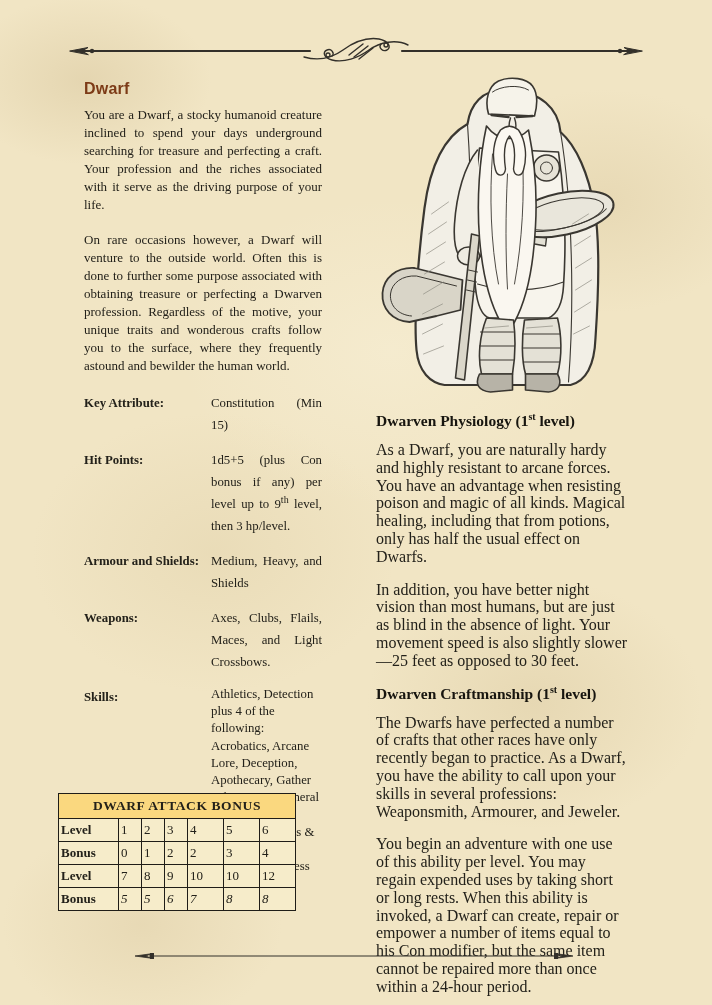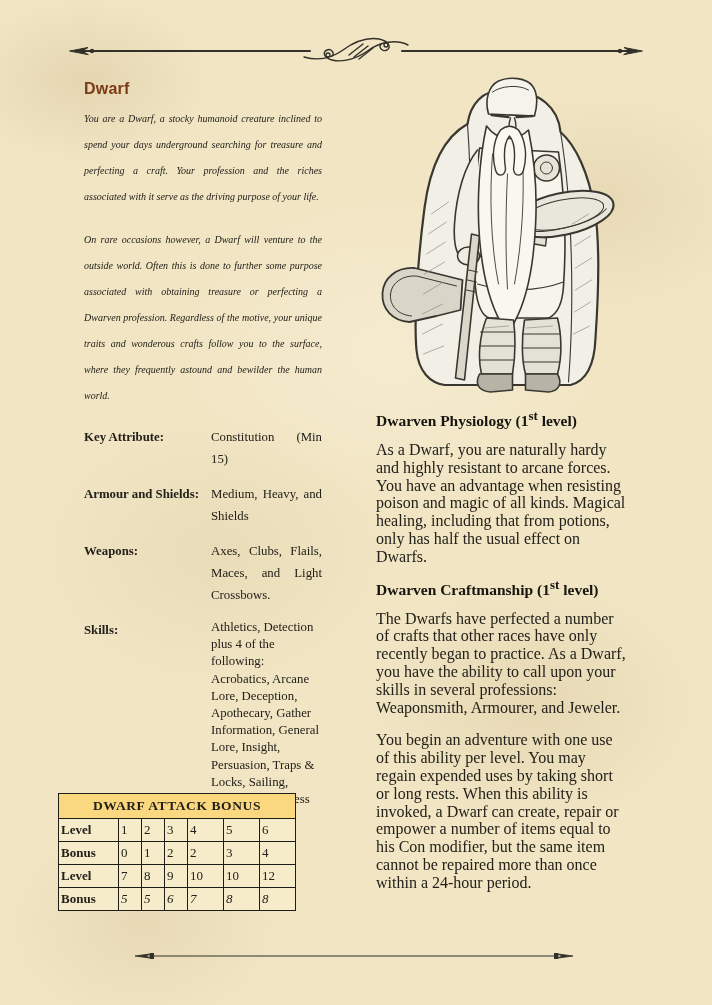--- a/index.html
+++ b/index.html
@@ -23,28 +23,28 @@
   .divider.bottom { left:133px; top:948px; }
 
   .col-left  { position:absolute; left:84px;  top:80px; width:238px; }
   .col-right { position:absolute; left:376px; top:74px; width:253px; }
 
   h1.title {
     font-family:"Liberation Sans", sans-serif;
     font-size:16px; font-weight:bold; color:#7c3a16;
     margin:0 0 8px 0; letter-spacing:0.2px;
   }
-  .col-left p.body { font-size:10px; line-height:26px; text-align:justify; margin:0 0 17px 0;font-style:italic; }
+  .col-left p.body { font-size:13px; line-height:18px; text-align:justify; margin:0 0 17px 0; }
 
   .stats { margin-top:0; }
   .srow  { display:flex; margin-bottom:13px; font-size:12.8px; line-height:22px; }
   .slabel{ width:127px; flex:0 0 127px; font-weight:bold; }
   .sval  { flex:1; text-align:justify; }
   .sval.tight { line-height:17.2px; text-align:left; }
-  sup { font-size:13px; vertical-align:super; line-height:0; }
+  sup { font-size:10px; vertical-align:super; line-height:0; }
 
   table.attack {
     position:absolute; left:58px; top:793px; width:238px;
     border-collapse:collapse; font-size:13px;
     border:1.5px solid #1f1d18;
   }
   table.attack th {
     background:#fad87f; border:1px solid #1f1d18;
     font-size:13.5px; letter-spacing:0.6px; padding:4px 14px; font-weight:bold;margin-top:16px;
   }
@@ -91,20 +91,24 @@
     <h1 class="title">Dwarf</h1>
     <p class="body">You are a Dwarf, a stocky humanoid creature inclined to spend your days underground searching for treasure and perfecting a craft. Your profession and the riches associated with it serve as the driving purpose of your life.</p>
     <p class="body">On rare occasions however, a Dwarf will venture to the outside world. Often this is done to further some purpose associated with obtaining treasure or perfecting a Dwarven profession. Regardless of the motive, your unique traits and wonderous crafts follow you to the surface, where they frequently astound and bewilder the human world.</p>
 
     <div class="stats">
       <div class="srow">
         <div class="slabel">Key Attribute:</div>
         <div class="sval"><span>Constitution (Min 15)</span><sup></sup><span></span></div>
       </div>
       <div class="srow">
+        <div class="slabel">Hit Points:</div>
+        <div class="sval"><span>1d5+5 (plus Con bonus if any) per level up to 9</span><sup>th</sup><span> level, then 3 hp/level.</span></div>
+      </div>
+      <div class="srow">
         <div class="slabel">Armour and Shields:</div>
         <div class="sval"><span>Medium, Heavy, and Shields</span><sup></sup><span></span></div>
       </div>
       <div class="srow">
         <div class="slabel">Weapons:</div>
         <div class="sval"><span>Axes, Clubs, Flails, Maces, and Light Crossbows.</span><sup></sup><span></span></div>
       </div>
       <div class="srow">
         <div class="slabel">Skills:</div>
         <div class="sval tight"><span>Athletics, Detection plus 4 of the following: Acrobatics, Arcane Lore, Deception, Apothecary, Gather Information, General Lore, Insight, Persuasion, Traps &amp; Locks, Sailing, Stealth, Wilderness Lore.</span><sup></sup><span></span></div>
@@ -213,20 +217,21 @@
           <path d="M55,140 L72,128 M52,160 L70,148 M50,180 L69,168 M48,200 L68,188 M47,220 L67,208 M46,240 L66,230 M46,260 L66,250 M47,280 L67,272"></path>
           <path d="M196,150 L212,140 M198,172 L214,162 M199,194 L215,184 M199,216 L215,206 M198,238 L214,228 M197,260 L213,252"></path>
           <path d="M108,254 L132,252 M150,254 L176,252"></path>
         </g>
       </g>
     </svg>
 
     
     <h2 class="sec"><span>Dwarven Physiology (1</span><sup>st</sup><span> level)</span></h2>
     <p class="body">As a Dwarf, you are naturally hardy and highly resistant to arcane forces. You have an advantage when resisting poison and magic of all kinds. Magical healing, including that from potions, only has half the usual effect on Dwarfs.</p>
+    <p class="body">In addition, you have better night vision than most humans, but are just as blind in the absence of light. Your movement speed is also slightly slower—25 feet as opposed to 30 feet.</p>
 
     
     <h2 class="sec"><span>Dwarven Craftmanship (1</span><sup>st</sup><span> level)</span></h2>
     <p class="body">The Dwarfs have perfected a number of crafts that other races have only recently began to practice. As a Dwarf, you have the ability to call upon your skills in several professions: Weaponsmith, Armourer, and Jeweler.</p>
     <p class="body">You begin an adventure with one use of this ability per level. You may regain expended uses by taking short or long rests. When this ability is invoked, a Dwarf can create, repair or empower a number of items equal to his Con modifier, but the same item cannot be repaired more than once within a 24-hour period.</p>
   </div>
 
   <svg class="divider bottom" width="442" height="16" viewBox="0 0 442 16">
     <g stroke="#33302a" fill="#33302a">
       <line x1="16" y1="8" x2="426" y2="8" stroke-width="1"></line>

